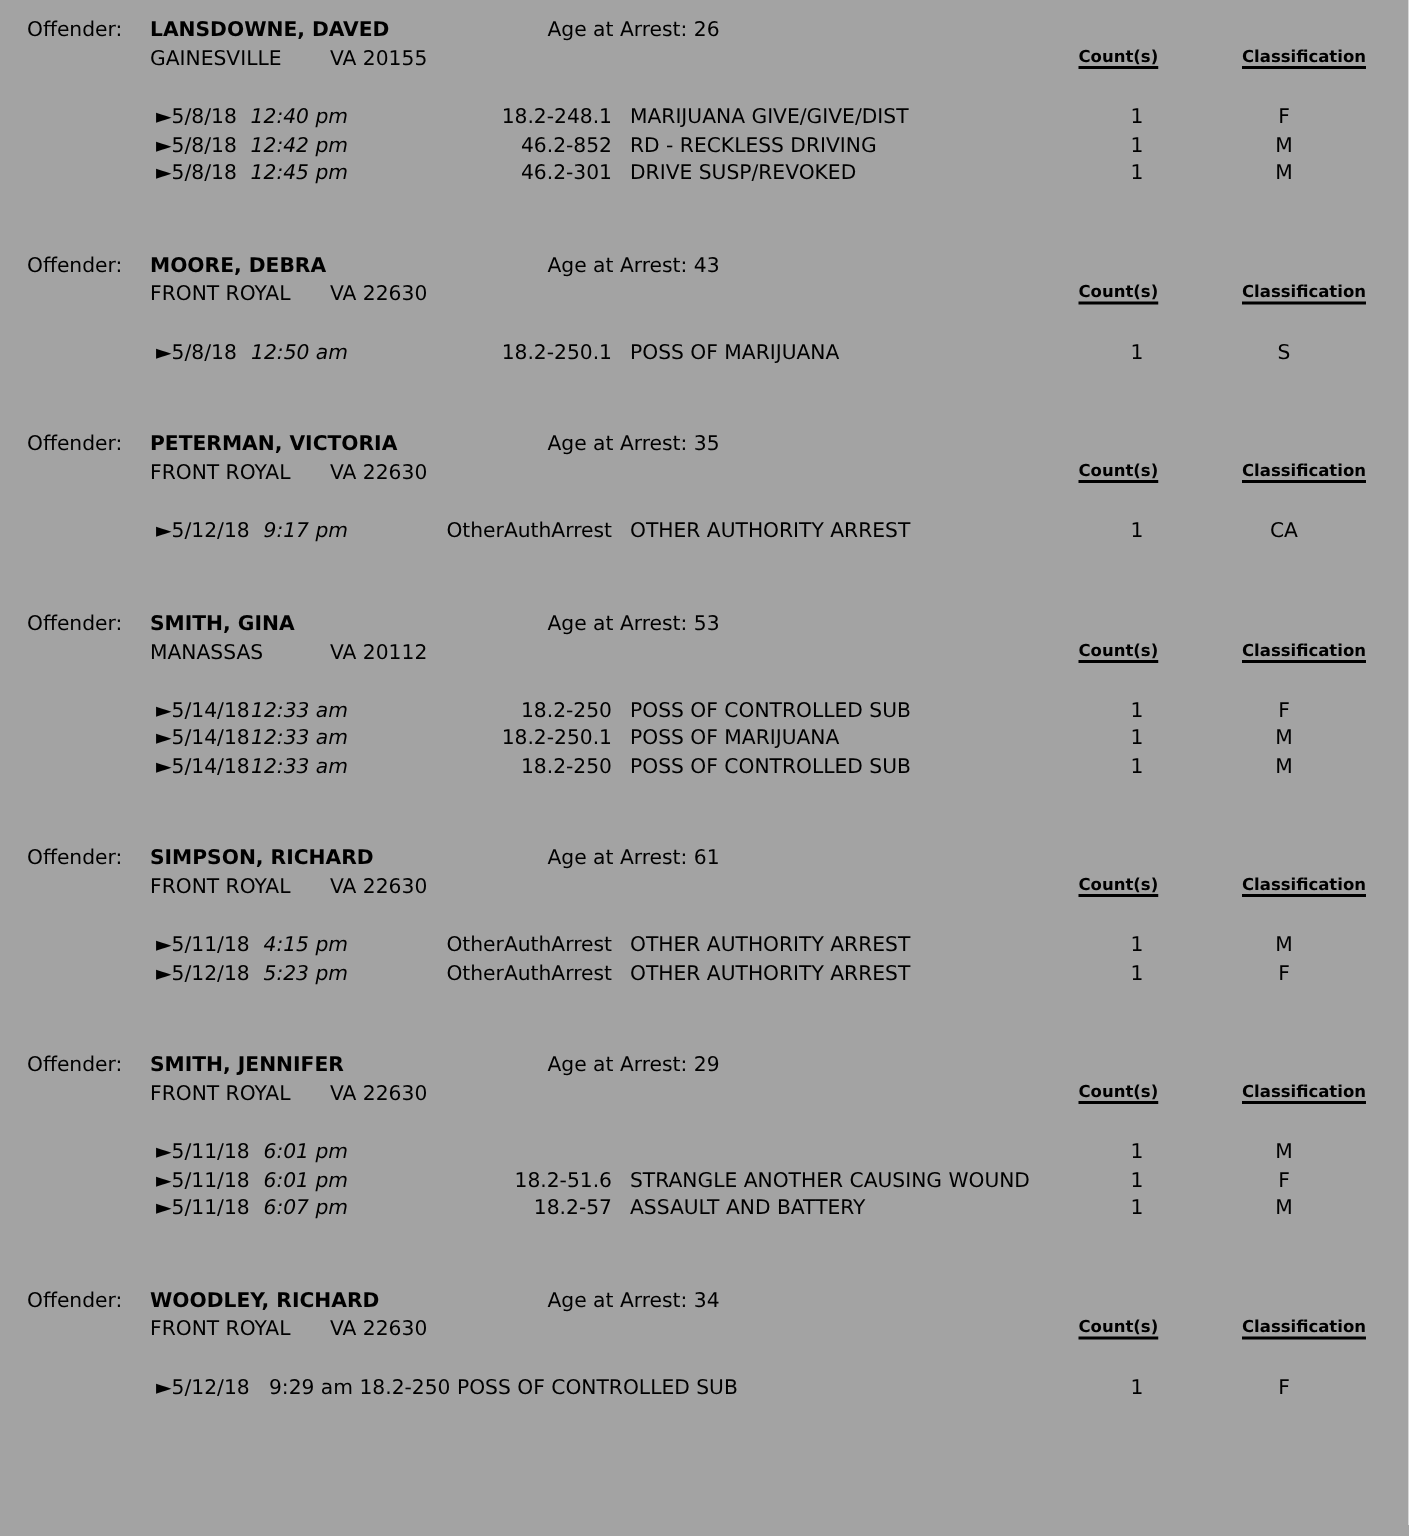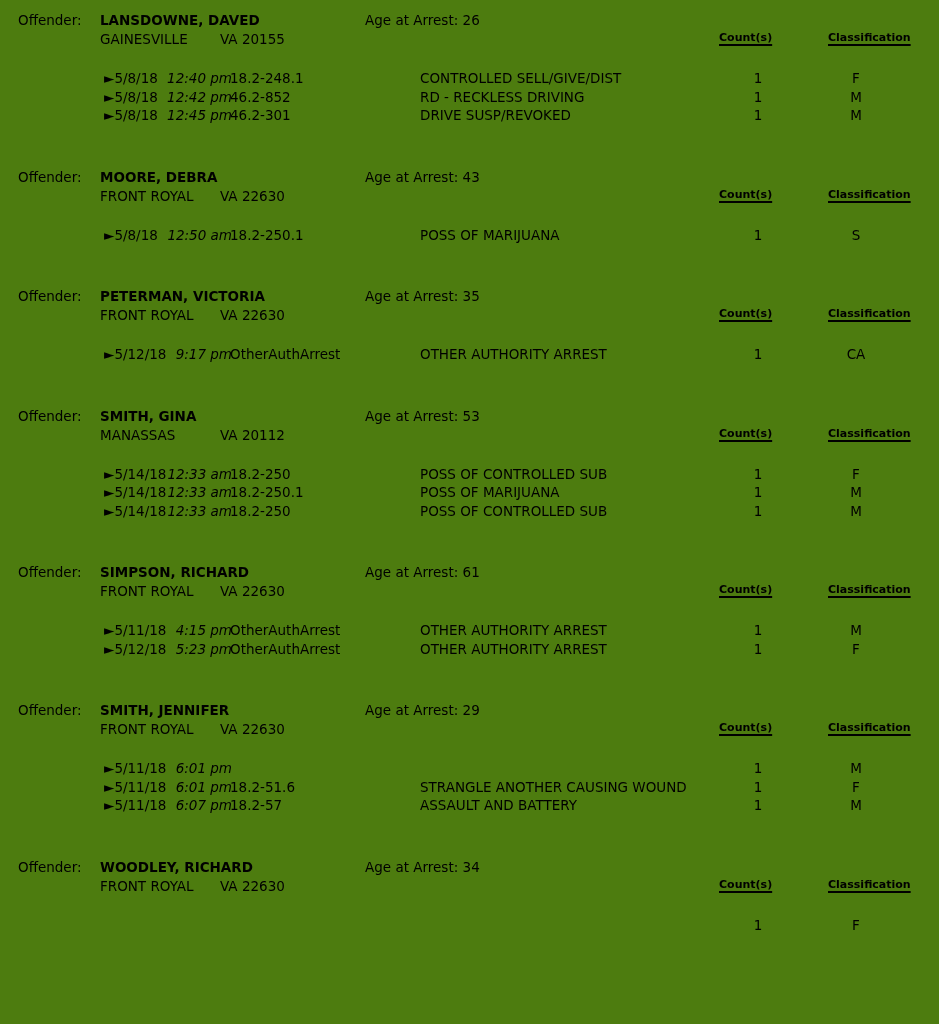--- a/index.html
+++ b/index.html
@@ -10,21 +10,21 @@
     font-family: "DejaVu Sans", "Liberation Sans", sans-serif;
     font-size: 13.5px;
   }
   .page {
     position: relative;
     width: 939px;
     height: 1024px;
     box-sizing: border-box;
     padding-top: 12px;
     overflow: hidden;
-    background: #4d7c0f;
+    background: #a3a3a3;
   }
   .line { position: relative; height: 19px; }
   .offender-block { margin-bottom: 43px; }
   .charges { margin-top: 20px; }
   .charge-row { position: relative; height: 18.5px; }
 
   .pos-offlabel  { position: absolute; left: 18px;  white-space: nowrap; }
   .pos-name      { position: absolute; left: 100px; font-weight: bold; white-space: nowrap; }
   .pos-age       { position: absolute; left: 365px; white-space: nowrap; }
   .pos-city      { position: absolute; left: 100px; white-space: nowrap; }
@@ -36,21 +36,21 @@
     text-decoration: underline;
     text-decoration-thickness: 1.8px;
     text-underline-offset: 3px;
     white-space: nowrap;
   }
   .pos-counts-hdr { position: absolute; left: 719px; }
   .pos-class-hdr  { position: absolute; left: 800px; margin-left: 28px; }
 
   .pos-date  { position: absolute; left: 104px; white-space: pre; }
   .pos-time  { position: absolute; left: 150px; width: 82px;  text-align: right; white-space: nowrap; font-style: italic; }
-  .pos-code  { position: absolute; left: 230px; width: 178px; white-space: nowrap; }
+  .pos-code  { position: absolute; left: 230px; width: 178px; text-align: right; white-space: nowrap; }
   .pos-desc  { position: absolute; left: 420px; white-space: nowrap; }
   .pos-count { position: absolute; left: 719px; width: 78px;  text-align: center; }
   .pos-class { position: absolute; left: 797px; width: 118px; text-align: center; }
 
   .summary-line {
     position: relative;
     margin-top: 90px;
     margin-left: 63px;
     height: 20px;
     font-weight: bold;
@@ -84,21 +84,21 @@
       <span class="pos-city">GAINESVILLE</span>
       <span class="pos-statezip">VA 20155</span>
       <span class="hdr pos-counts-hdr">Count(s)</span>
       <span class="hdr pos-class-hdr">Classification</span>
     </div>
     <div class="charges">
           <div class="charge-row">
             <span class="pos-date"><span>►</span>5/8/18</span>
             <span class="pos-time">12:40 pm</span>
             <span class="pos-code">18.2-248.1</span>
-            <span class="pos-desc">CONTROLLED SELL/GIVE/DIST</span>
+            <span class="pos-desc">MARIJUANA GIVE/GIVE/DIST</span>
             <span class="pos-count">1</span>
             <span class="pos-class">F</span>
           </div>
           <div class="charge-row">
             <span class="pos-date"><span>►</span>5/8/18</span>
             <span class="pos-time">12:42 pm</span>
             <span class="pos-code">46.2-852</span>
             <span class="pos-desc">RD - RECKLESS DRIVING</span>
             <span class="pos-count">1</span>
             <span class="pos-class">M</span>
@@ -280,20 +280,21 @@
       <span class="pos-age"><span>Age at Arrest:</span> <span>34</span></span>
     </div>
     <div class="line">
       <span class="pos-city">FRONT ROYAL</span>
       <span class="pos-statezip">VA 22630</span>
       <span class="hdr pos-counts-hdr">Count(s)</span>
       <span class="hdr pos-class-hdr">Classification</span>
     </div>
     <div class="charges">
           <div class="charge-row">
+            <span class="pos-date"><span>►</span>5/12/18   9:29 am 18.2-250 POSS OF CONTROLLED SUB</span>
             <span class="pos-count">1</span>
             <span class="pos-class">F</span>
           </div>
         </div>
   </section>
 </div>
 
   <div class="summary-line">
     <span>TOTAL ARRESTS FOR PAST 7 DAYS:</span><span class="summary-value">24</span>
   </div>

